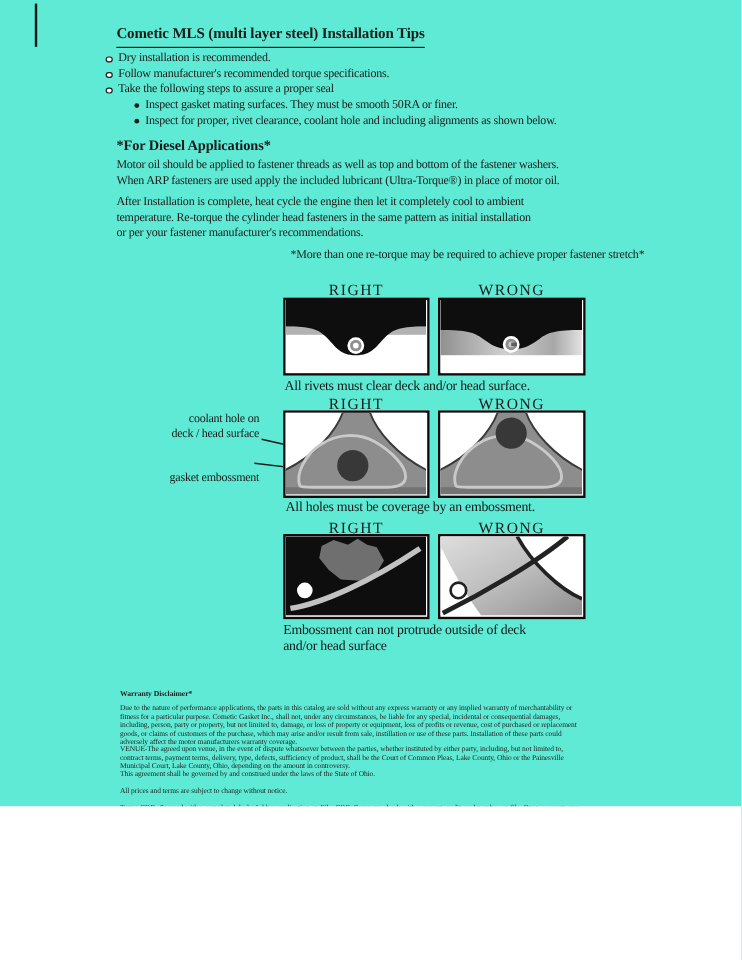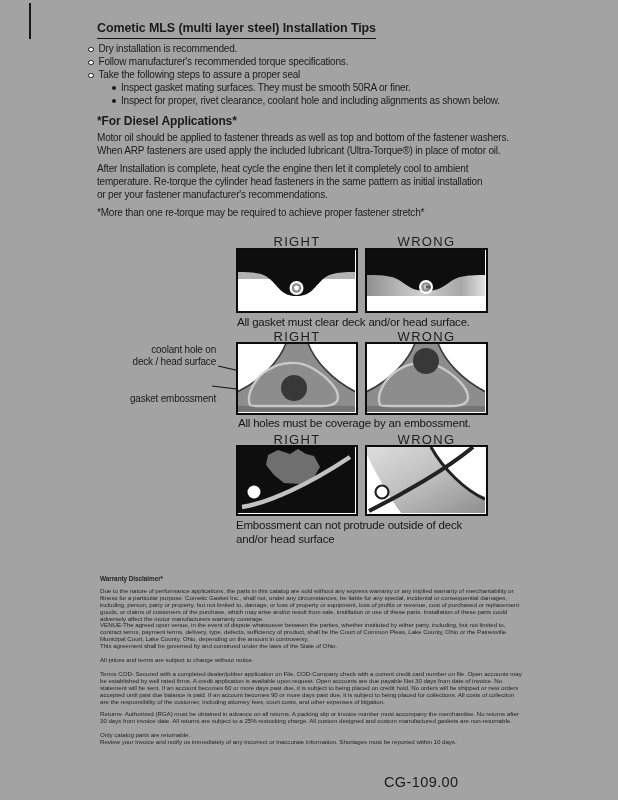--- a/index.html
+++ b/index.html
@@ -1,36 +1,36 @@
 <!DOCTYPE html>
 <html><head>
 <meta charset="utf-8">
 <style>
   html,body{margin:0;padding:0;background:#ffffff;}
   .page{
-    position:relative;width:618px;height:800px;background:#a3a3a3;overflow:hidden;
-    font-family:Liberation Sans, sans-serif;color:#1b1b1b;
+    position:relative;width:618px;height:672px;background:#5eead4;overflow:hidden;
+    font-family:Liberation Serif, serif;color:#1b1b1b;
   }
   .abs{position:absolute;}
   .corner-mark{left:29px;top:3px;width:2px;height:36px;background:#161616;}
   .doc-title{
     left:97px;top:21px;font-size:12.5px;font-weight:bold;letter-spacing:-0.1px;
     padding-bottom:3px;border-bottom:1.6px solid #141414;white-space:nowrap;
   }
   .tips{left:88px;top:42px;width:470px;font-size:10px;letter-spacing:-0.2px;line-height:13px;}
   .tip-row{display:flex;align-items:flex-start;}
   .glyph{flex:0 0 auto;width:4px;height:4px;border-radius:50%;margin:4.5px 5px 0 0;}
   .glyph.open{border:1px solid #1b1b1b;background:#fff;width:3.5px;height:3.5px;}
   .glyph.filled{background:#1b1b1b;}
   .tip-sub{margin-left:24px;text-align:right;}
   .h2{left:97px;top:114px;font-size:12px;font-weight:bold;letter-spacing:-0.1px;}
   .para{left:97px;width:440px;font-size:10px;letter-spacing:-0.2px;line-height:13px;white-space:pre-line;}
   .p1{top:131px;}
   .p2{top:162px;}
-  .footnote{top:206px;}
+  .footnote{top:206px;text-align:right;}
   .rw-label{font-size:13px;letter-spacing:1.3px;color:#1d1d1d;text-align:center;white-space:nowrap;}
   .panel{box-sizing:border-box;border:2.5px solid #0c0c0c;background:#fff;}
   .panel svg{display:block;}
   .caption{font-size:11.5px;letter-spacing:-0.2px;color:#161616;line-height:13.5px;white-space:pre-line;}
   .callout{font-size:10px;letter-spacing:-0.2px;line-height:11.5px;text-align:right;white-space:pre-line;color:#1b1b1b;}
   .warranty{font-size:6.2px;letter-spacing:-0.05px;line-height:7px;color:#1f1f1f;white-space:pre-line;width:430px;}
   .warranty-h{font-weight:bold;font-size:6.4px;}
   .page-code{left:384px;top:756px;font-size:14.5px;letter-spacing:0.4px;color:#1a1a1a;margin-top:18px;}
 </style>
 </head>
@@ -100,21 +100,21 @@
       <rect x="0" y="0" width="118" height="60" fill="#ffffff"></rect>
       <rect x="0" y="25" width="118" height="21" fill="url(#deckGrad)"></rect>
       <path d="M0,0 H118 V25 C96,25 90,27 83,32 C76,37 70.5,41 59,41 C47.5,41 42,37 35,32 C28,27 22,25 0,25 Z" fill="#0e0e0e"></path>
       <circle cx="59" cy="37" r="7" fill="#ffffff"></circle>
       <circle cx="59" cy="37" r="4.8" fill="#8f8f8f"></circle>
       <circle cx="59" cy="37" r="2.4" fill="#c9c9c9"></circle>
       <rect x="59" y="35.5" width="4.8" height="3" fill="#5f5f5f"></rect>
     </svg>
   </div>
 
-  <div class="abs caption" style="left:237px;top:316px;width:300px;">All gasket must clear deck and/or head surface.</div>
+  <div class="abs caption" style="left:237px;top:316px;width:300px;">All rivets must clear deck and/or head surface.</div>
 
   <div class="abs rw-label" style="left:236px;top:329px;width:122px;">RIGHT</div>
   <div class="abs rw-label" style="left:365px;top:329px;width:123px;">WRONG</div>
 
   <div class="abs callout" style="left:112px;top:344px;width:104px;">coolant hole on
 deck / head surface</div>
   <div class="abs callout" style="left:100px;top:393px;width:116px;">gasket embossment</div>
 
   <svg class="abs" style="left:90px;top:335px;" width="280" height="85" viewBox="0 0 280 85">
     <line x1="128" y1="31" x2="207" y2="49" stroke="#1a1a1a" stroke-width="1.2"></line>

